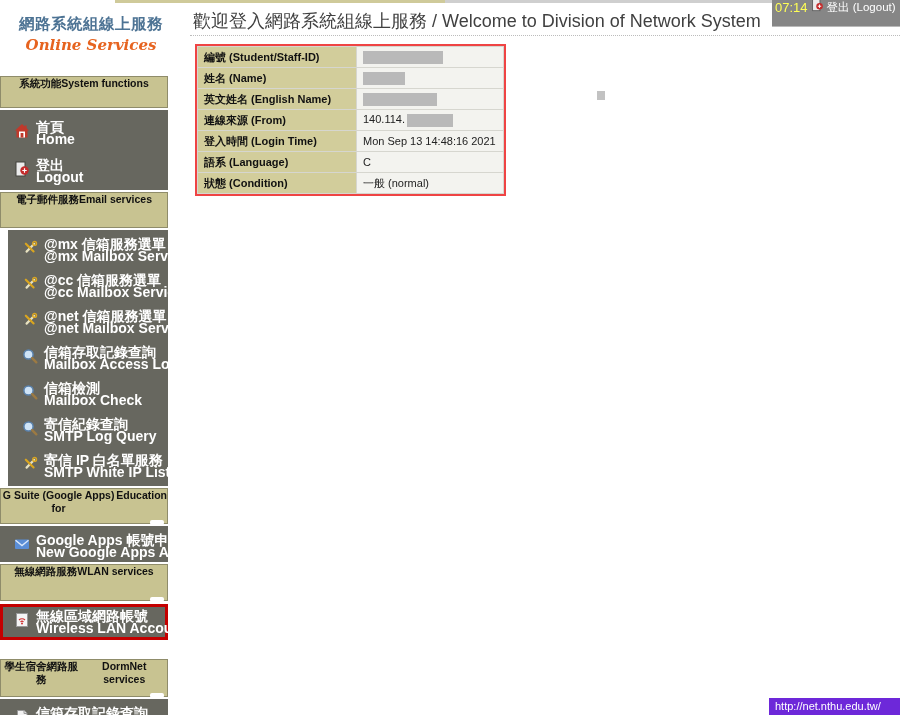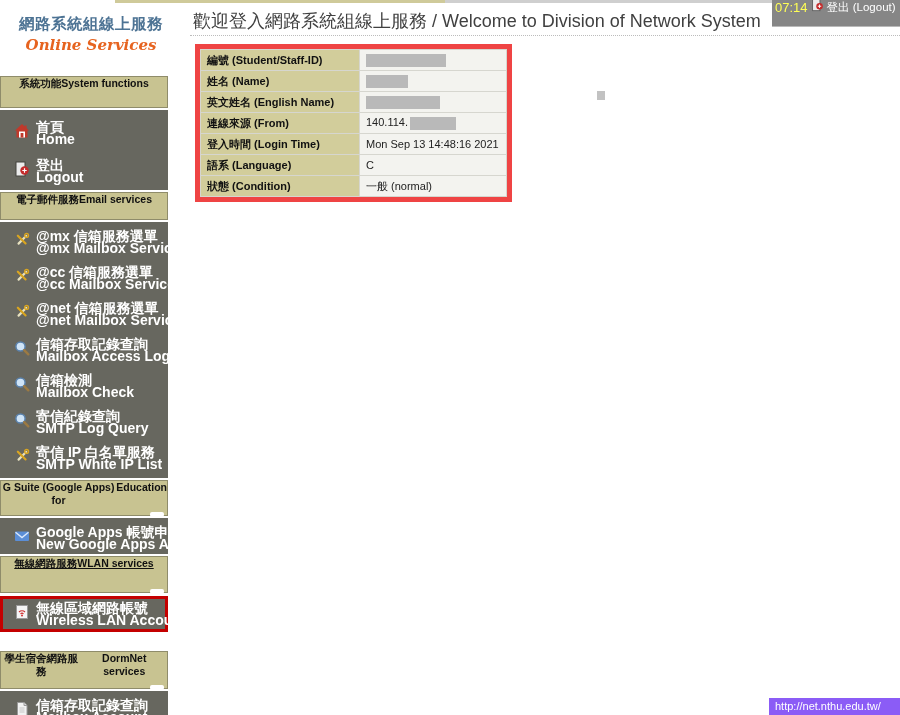--- a/index.html
+++ b/index.html
@@ -35,54 +35,54 @@
     display:flex;align-items:center;gap:3px;padding:0 2px 12px 3px;box-sizing:border-box;z-index:5;
     border-bottom:1px solid #b9b9b9;
   }
   .topbar .time{color:#ffff55;font-size:13px;}
   .topbar .lbl{color:#ffffff;font-size:11.5px;white-space:nowrap;}
   .icn{display:inline-block;flex:0 0 auto;}
 
   
   .user-table{
     position:absolute;left:195px;top:44px;border-collapse:separate;border-spacing:1px;
-    background:#d6d6cf;border:5px solid #ef4444;
+    background:#d6d6cf;border:2px solid #ef4444;
   }
   .user-table td{padding:2px 6px;height:16px;font-size:11px;vertical-align:middle;}
   .user-table td.k{background:#d2cd9b;font-weight:bold;color:#111;width:146px;}
   .user-table td.v{background:#f3f3ef;color:#222;width:134px;}
   .redact{display:inline-block;height:13px;background:#b9b9b9;vertical-align:middle;}
   .rw0{width:80px;} .rw1{width:42px;} .rw2{width:74px;} .rw3{width:46px;margin-left:2px;}
 
   .gray-dot{position:absolute;left:597px;top:91px;width:8px;height:9px;background:#c2c2c2;}
 
   
   .sidebar{position:absolute;left:0;top:76px;width:168px;}
   .sec-h{
     background:#c8c391;border:1px solid #8f8c6a;box-sizing:border-box;
     text-align:center;color:#111;font-weight:bold;font-size:10.5px;line-height:13px;
     display:flex;flex-direction:row;justify-content:center;position:relative;margin-bottom:2px;
   }
-  .h-sys{height:32px;} .h-mail{height:28px;} .h-gsuite{height:36px;}
-  .h-wlan{height:37px;margin-bottom:3px;text-decoration:underline;} .h-dorm{height:38px;}
+  .h-sys{height:32px;} .h-mail{height:36px;} .h-gsuite{height:36px;}
+  .h-wlan{height:37px;margin-bottom:3px;} .h-dorm{height:38px;}
   .dash{position:absolute;right:3px;bottom:-2px;width:14px;height:5px;background:#ffffff;border-radius:2px;}
   .menu-block{background:#67675f;margin-bottom:2px;padding:2px 0;}
-  .mb1{height:74px;padding-top:4px;} .mb2{height:252px;} .mb3{height:32px;}
+  .mb1{height:74px;padding-top:4px;} .mb2{height:252px;margin-left:8px;} .mb3{height:32px;}
   .mb4{height:30px;border:3px solid #c40000;margin-bottom:19px;padding:0;}
   .mb5{height:40px;}
   .m-item{
     display:flex;align-items:center;gap:6px;padding:6px 2px 6px 14px;cursor:pointer;
   }
   .mb1 .m-item{padding:7px 2px 7px 14px;}
   .mb4 .m-item{padding:3px 2px 3px 11px;}
   .m-item .txt{color:#ffffff;font-weight:bold;font-size:14px;line-height:12px;white-space:nowrap;}
 
   
   .statusbar{
-    position:absolute;left:769px;top:698px;width:131px;height:17px;background:#8b5cf6;
+    position:absolute;left:769px;top:698px;width:131px;height:17px;background:#6d28d9;
     color:#ffffff;font-size:11px;line-height:17px;padding-left:6px;box-sizing:border-box;white-space:nowrap;
   }
 </style>
 </head>
 <body>
 
 <div class="screen">
 
   <div class="topstrip tan"></div>
   <div class="topstrip gray"></div>

